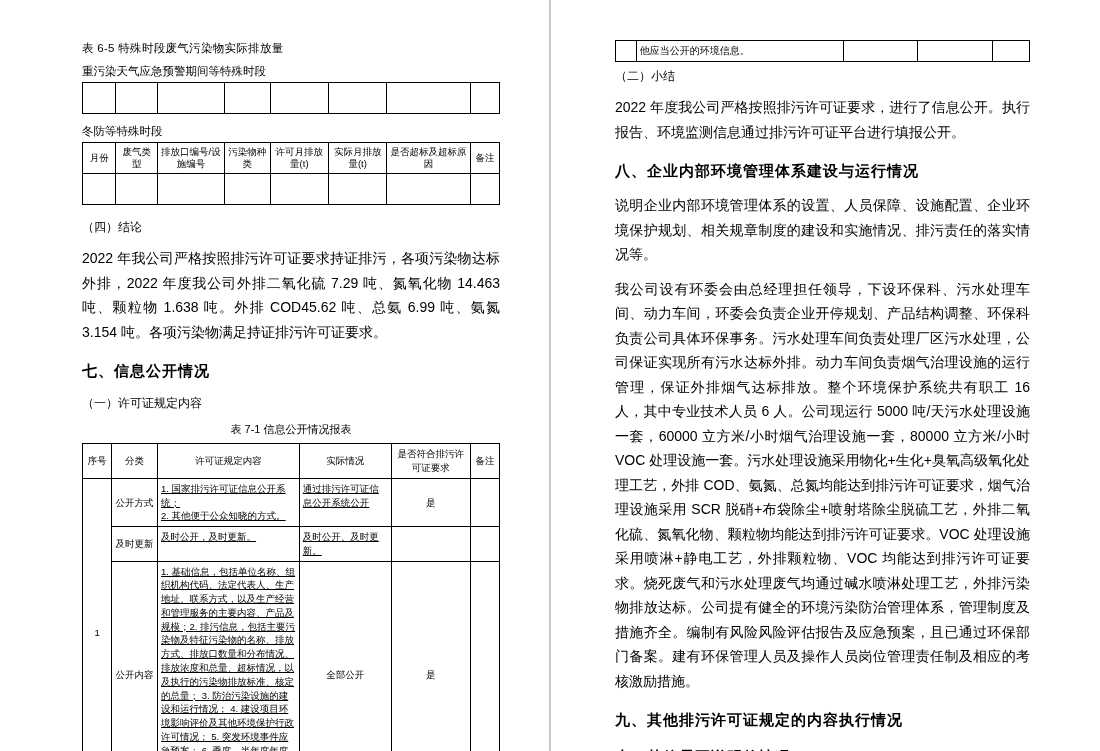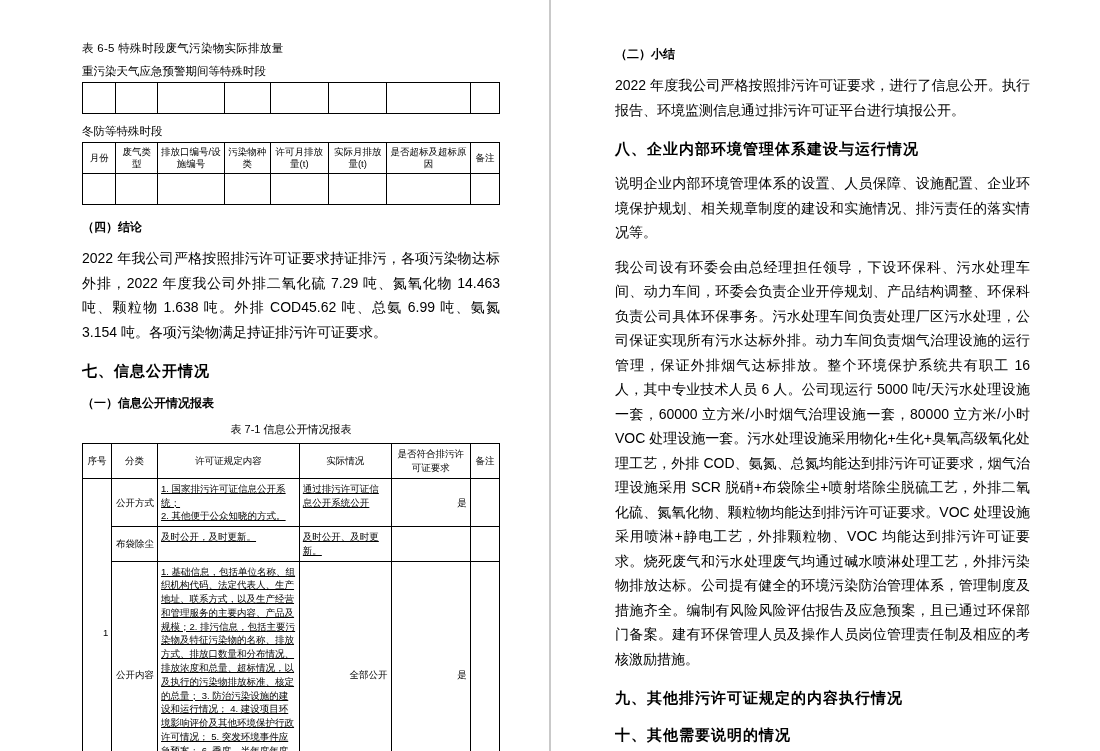--- a/index.html
+++ b/index.html
@@ -71,21 +71,21 @@
   .mb10 { margin-bottom: 10px; }
 
   h2.sec {
     font-size: 15px;
     font-weight: bold;
     margin: 18px 0 12px 0;
     letter-spacing: 1px;
   }
   h3.subsec {
     font-size: 12px;
-    font-weight: bold;
+    font-weight: normal;
     margin: 14px 0 10px 0;
   }
   p.body {
     font-size: 14px;
     line-height: 1.75;
     margin: 8px 0 10px 0;
     text-align: justify;
     text-indent: 0;
   }
 
@@ -115,21 +115,21 @@
     border-collapse: collapse;
     width: 100%;
     font-size: 9.5px;
     line-height: 1.45;
     table-layout: fixed;
   }
   .info-tbl td {
     border: 1px solid #000;
     padding: 3px 3px;
     vertical-align: middle;
-    text-align: right;
+    text-align: center;
   }
   .info-tbl td.lt {
     text-align: left;
     vertical-align: top;
     text-decoration: underline;
   }
   .info-tbl td.hdr {
     text-align: center;
     font-weight: normal;
   }
@@ -205,21 +205,21 @@
         <td></td>
         <td></td>
       </tr>
     </tbody>
       </table>
 
     <h3 class="subsec">（四）结论</h3>
     <p class="body">2022 年我公司严格按照排污许可证要求持证排污，各项污染物达标外排，2022 年度我公司外排二氧化硫 7.29 吨、氮氧化物 14.463 吨、颗粒物 1.638 吨。外排 COD45.62 吨、总氨 6.99 吨、氨氮 3.154 吨。各项污染物满足持证排污许可证要求。</p>
 
     <h2 class="sec">七、信息公开情况</h2>
-    <h3 class="subsec">（一）信息公开情况报表</h3>
+    <h3 class="subsec">（一）许可证规定内容</h3>
 
     <div class="tbl-title">表 7-1  信息公开情况报表</div>
 
     <table class="info-tbl">
       <colgroup>
         <col style="width:7%">
           <col style="width:11%">
           <col style="width:34%">
           <col style="width:22%">
           <col style="width:19%">
@@ -237,21 +237,21 @@
       <tr>
         <td rowspan="3">1</td>
         <td>公开方式</td>
         <td class="lt" style="white-space:pre-line">1. 国家排污许可证信息公开系统；
 2. 其他便于公众知晓的方式。</td>
         <td class="lt">通过排污许可证信息公开系统公开</td>
         <td>是</td>
         <td></td>
       </tr>
       <tr>
-        <td>布袋除尘</td>
+        <td>及时更新</td>
         <td class="lt">及时公开，及时更新。</td>
         <td class="lt">及时公开、及时更新。</td>
         <td></td>
         <td></td>
       </tr>
       <tr>
         <td>公开内容</td>
         <td class="lt cellpad">1. 基础信息，包括单位名称、组织机构代码、法定代表人、生产地址、联系方式，以及生产经营和管理服务的主要内容、产品及规模；2. 排污信息，包括主要污染物及特征污染物的名称、排放方式、排放口数量和分布情况、排放浓度和总量、超标情况，以及执行的污染物排放标准、核定的总量； 3. 防治污染设施的建设和运行情况； 4. 建设项目环境影响评价及其他环境保护行政许可情况； 5. 突发环境事件应急预案； 6. 季度、半年度年度排污许可证执行报告中相关内容； 7. 其</td>
         <td>全部公开</td>
         <td>是</td>
@@ -259,20 +259,38 @@
       </tr>
     </tbody>
       </table>
 
   </div>
 
   <div class="gutter"></div>
 
   <div class="col col-right">
 
+    <table class="right-top-table">
+      <colgroup>
+        <col style="width:5%">
+          <col style="width:50%">
+          <col style="width:18%">
+          <col style="width:18%">
+          <col style="width:9%">
+      </colgroup>
+      <tbody>
+          <tr>
+        <td></td>
+        <td>他应当公开的环境信息。</td>
+        <td></td>
+        <td></td>
+        <td></td>
+      </tr>
+    </tbody>
+      </table>
 
     <h3 class="subsec" style="margin-top:6px">（二）小结</h3>
     <p class="body">2022 年度我公司严格按照排污许可证要求，进行了信息公开。执行报告、环境监测信息通过排污许可证平台进行填报公开。</p>
 
     <h2 class="sec">八、企业内部环境管理体系建设与运行情况</h2>
     <p class="body">说明企业内部环境管理体系的设置、人员保障、设施配置、企业环境保护规划、相关规章制度的建设和实施情况、排污责任的落实情况等。</p>
     <p class="body">我公司设有环委会由总经理担任领导，下设环保科、污水处理车间、动力车间，环委会负责企业开停规划、产品结构调整、环保科负责公司具体环保事务。污水处理车间负责处理厂区污水处理，公司保证实现所有污水达标外排。动力车间负责烟气治理设施的运行管理，保证外排烟气达标排放。整个环境保护系统共有职工 16 人，其中专业技术人员 6 人。公司现运行 5000 吨/天污水处理设施一套，60000 立方米/小时烟气治理设施一套，80000 立方米/小时 VOC 处理设施一套。污水处理设施采用物化+生化+臭氧高级氧化处理工艺，外排 COD、氨氮、总氮均能达到排污许可证要求，烟气治理设施采用 SCR 脱硝+布袋除尘+喷射塔除尘脱硫工艺，外排二氧化硫、氮氧化物、颗粒物均能达到排污许可证要求。VOC 处理设施采用喷淋+静电工艺，外排颗粒物、VOC 均能达到排污许可证要求。烧死废气和污水处理废气均通过碱水喷淋处理工艺，外排污染物排放达标。公司提有健全的环境污染防治管理体系，管理制度及措施齐全。编制有风险风险评估报告及应急预案，且已通过环保部门备案。建有环保管理人员及操作人员岗位管理责任制及相应的考核激励措施。</p>
 
     <h2 class="sec">九、其他排污许可证规定的内容执行情况</h2>
 

